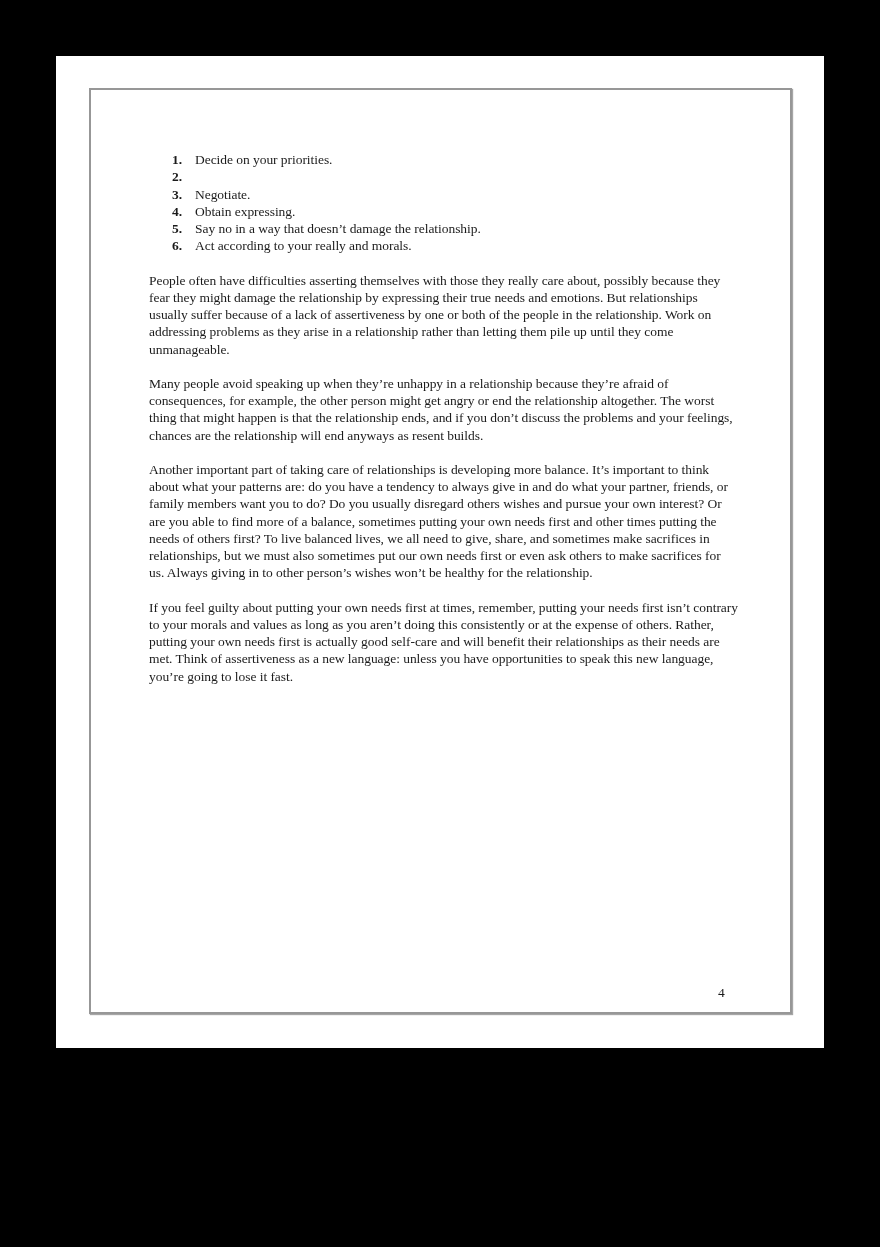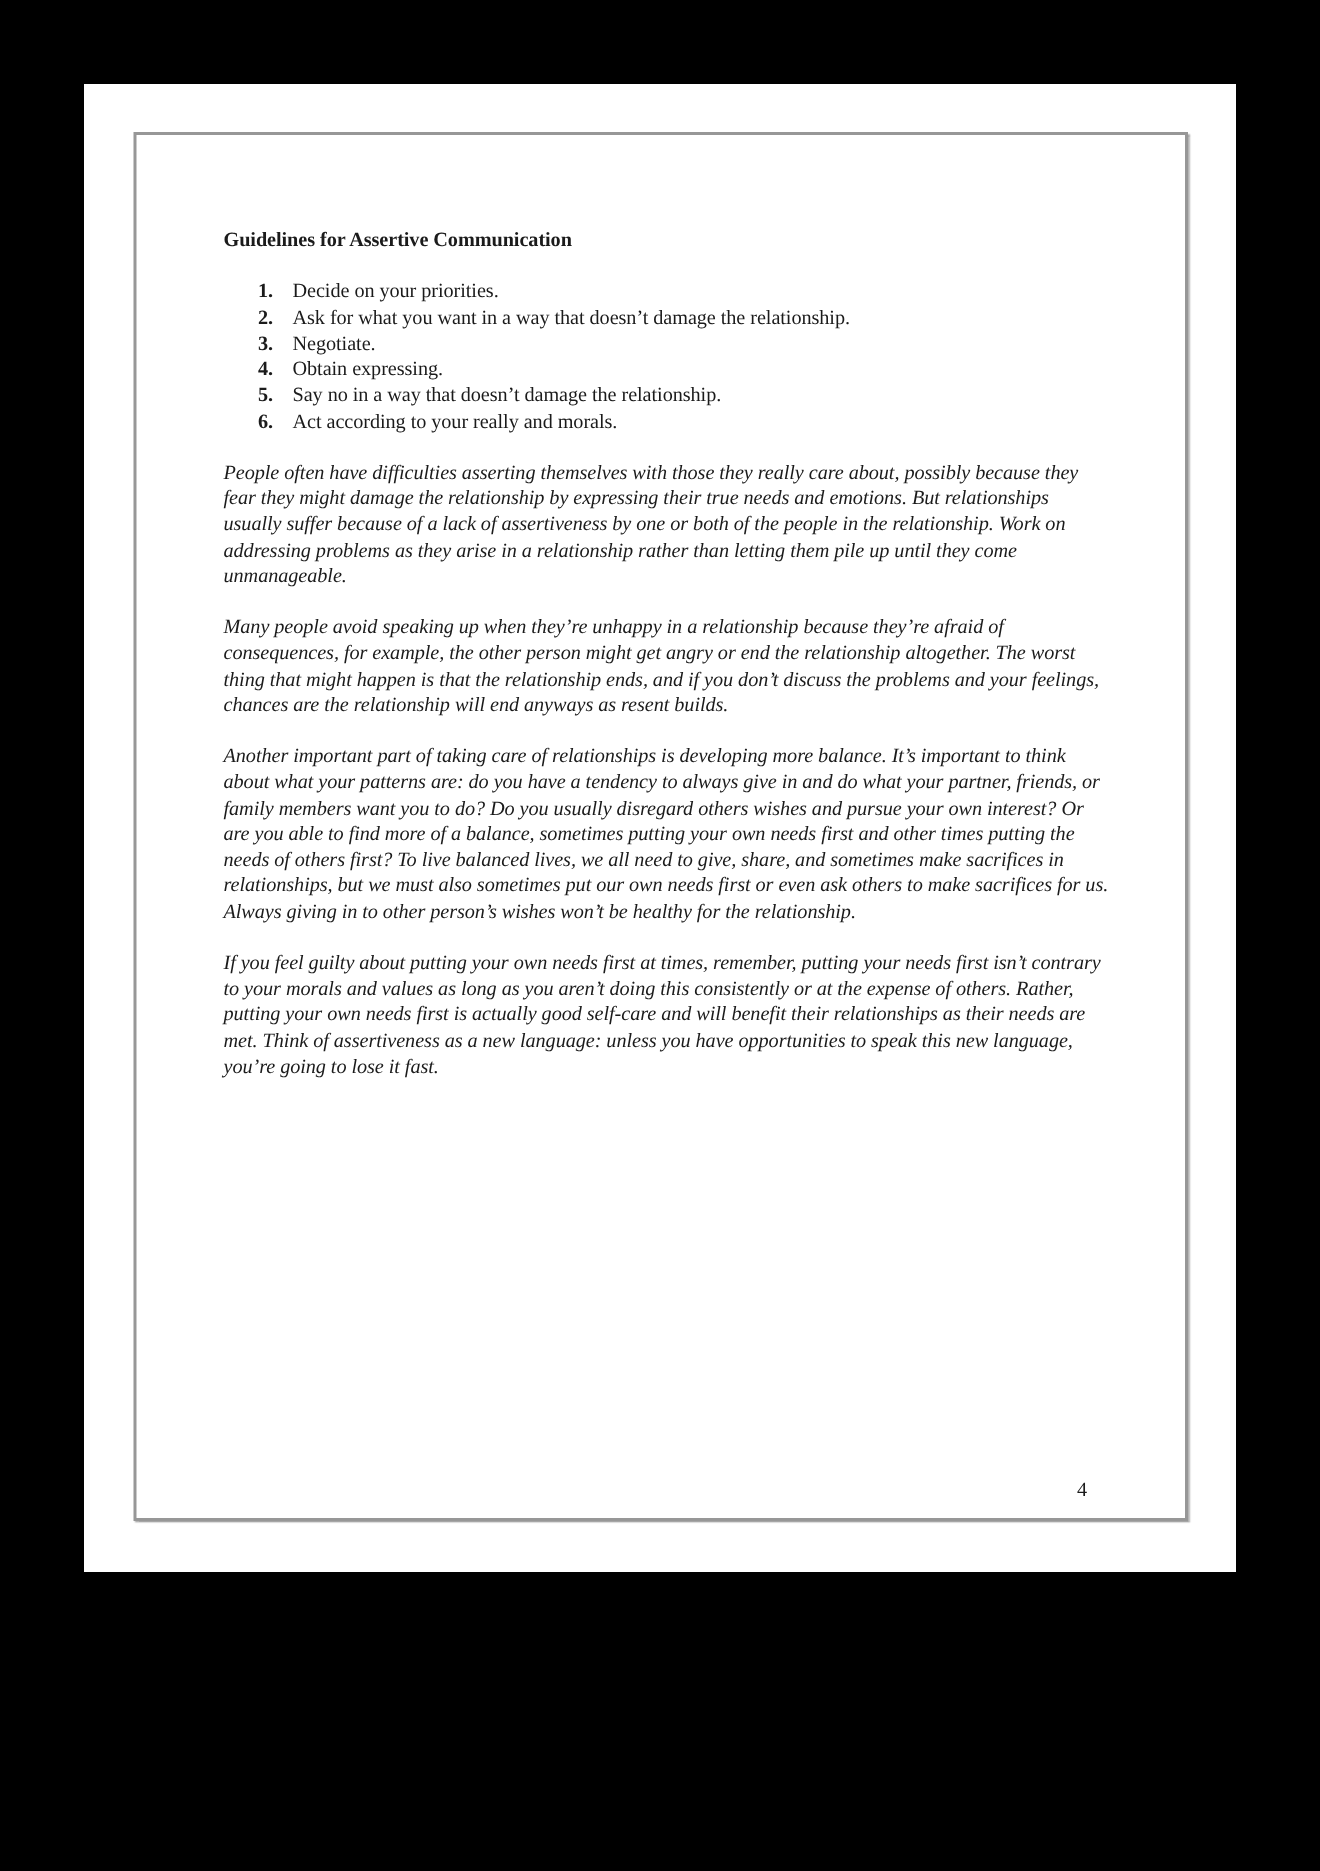--- a/index.html
+++ b/index.html
@@ -56,51 +56,48 @@
     display: flex;
     padding-left: 23px;
   }
   .num {
     font-weight: bold;
     min-width: 23px;
     flex-shrink: 0;
   }
   .para {
     margin: 0 0 17px 0;
-    font-style: italic;
   }
   .page-num {
     position: absolute;
     left: 662px;
     top: 928px;
     font-family: "Liberation Serif", serif;
     font-size: 13.5px;
     line-height: 17.25px;
     color: #1b1b1b;
   }
 </style>
 </head>
 <body>
 
 <div class="canvas">
   <div class="page">
     <div class="frame"></div>
 
     <div class="content">
 
-      <div class="heading">Guidelines for Assertive Communication</div>
 
       <div class="olist">
         <div class="li">
           <span class="num">1.</span>
           <span class="li-text">Decide on your priorities.</span>
         </div>
         <div class="li">
           <span class="num">2.</span>
-          <span class="li-text">Ask for what you want in a way that doesn’t damage the relationship.</span>
         </div>
         <div class="li">
           <span class="num">3.</span>
           <span class="li-text">Negotiate.</span>
         </div>
         <div class="li">
           <span class="num">4.</span>
           <span class="li-text">Obtain expressing.</span>
         </div>
         <div class="li">

